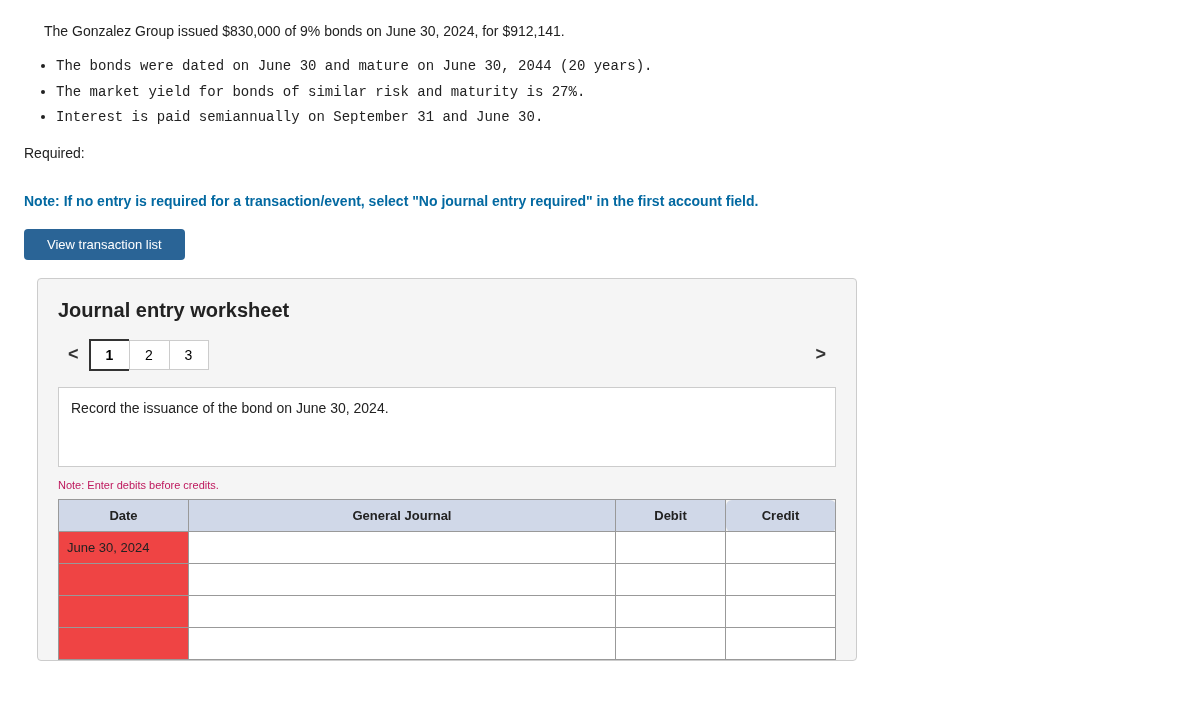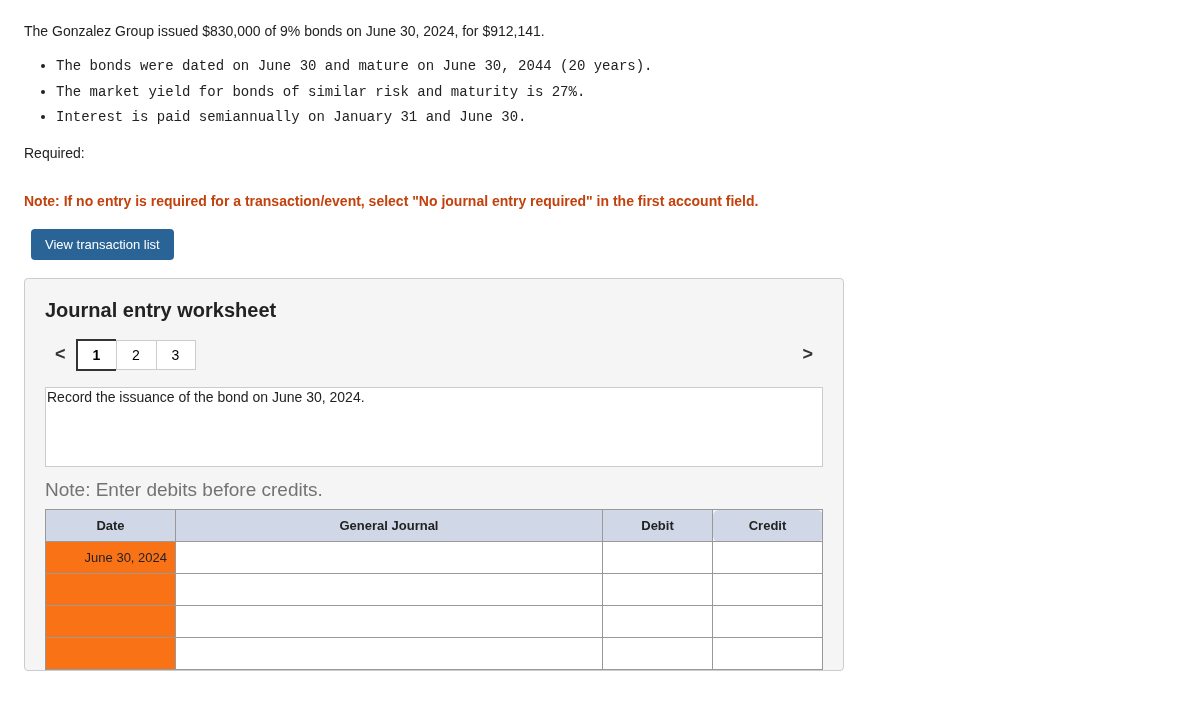--- a/index.html
+++ b/index.html
@@ -13,20 +13,21 @@
       font-size: 14px;
       color: #222;
       background: #fff;
       padding: 20px 24px;
       max-width: 1200px;
     }
 
     .problem-text {
       line-height: 1.6;
       margin-bottom: 12px;
+      margin-left: 20px;
     }
 
     .bullet-list {
       margin: 8px 0 8px 32px;
       line-height: 1.8;
     }
 
     .bullet-list li {
       list-style: disc;
       font-family: Liberation Mono, monospace;
@@ -35,44 +36,44 @@
     .required-section {
       margin-top: 12px;
       line-height: 1.7;
     }
 
     .required-label {
       font-weight: normal;
     }
 
     .note-red {
-      color: #c2410c;
+      color: #0369a1;
       font-weight: bold;
     }
 
     .btn-view-transaction {
       display: inline-block;
       background-color: #2a6496;
       color: #fff;
-      padding: 8px 14px;
+      padding: 8px 23px;
       border: none;
       border-radius: 4px;
       cursor: pointer;
       font-size: 13px;
       margin-top: 16px;
       margin-bottom: 18px;
-      margin-left: 7px;
     }
 
     .worksheet-container {
       background: #f5f5f5;
       border: 1px solid #ccc;
       border-radius: 4px;
       padding: 20px 20px 0 20px;
       max-width: 820px;
+      margin-left: 13px;
     }
 
     .worksheet-title {
       font-size: 20px;
       font-weight: bold;
       margin-bottom: 16px;
     }
 
     .tab-row {
       display: flex;
@@ -107,29 +108,29 @@
       font-weight: bold;
     }
 
     .tab-btn:not(:last-of-type) {
       border-right: none;
     }
 
     .record-description-box {
       background: #fff;
       border: 1px solid #ccc;
-      padding: 1px;
+      padding: 12px;
       min-height: 80px;
       margin-bottom: 12px;
       font-size: 14px;
     }
 
     .note-debits {
-      color: #737373;
-      font-size: 19px;
+      color: #be185d;
+      font-size: 11px;
       margin-bottom: 8px;
     }
 
     .journal-table {
       width: 100%;
       border-collapse: collapse;
       border: 1px solid #999;
     }
 
     .journal-table th {
@@ -172,22 +173,21 @@
       border: none;
       outline: none;
       padding: 4px 8px;
       background: transparent;
       font-size: 13px;
     }
 
     .journal-table td.date-cell {
       padding: 4px 8px;
       font-size: 13px;
-      background: #f97316;
-      text-align: right;
+      background: #ef4444;
     }
 
     .journal-table tbody tr:nth-child(odd) {
       background: #fff;
     }
 
     .journal-table tbody tr:nth-child(even) {
       background: #fff;
     }
 
@@ -204,21 +204,21 @@
 </head>
 <body>
 
 
 
 <p class="problem-text">The Gonzalez Group issued $830,000 of 9% bonds on June 30, 2024, for $912,141.</p>
 
 <ul class="bullet-list">
   <li>The bonds were dated on June 30 and mature on June 30, 2044 (20 years).</li>
   <li>The market yield for bonds of similar risk and maturity is 27%.</li>
-  <li>Interest is paid semiannually on January 31 and June 30.</li>
+  <li>Interest is paid semiannually on September 31 and June 30.</li>
 </ul>
 
 <div class="required-section">
   <span class="required-label">Required:</span><br>
   <br>
   <span class="note-red">Note: If no entry is required for a transaction/event, select "No journal entry required" in the first account field.</span>
 </div>
 
 <button class="btn-view-transaction">View transaction list</button>
 

